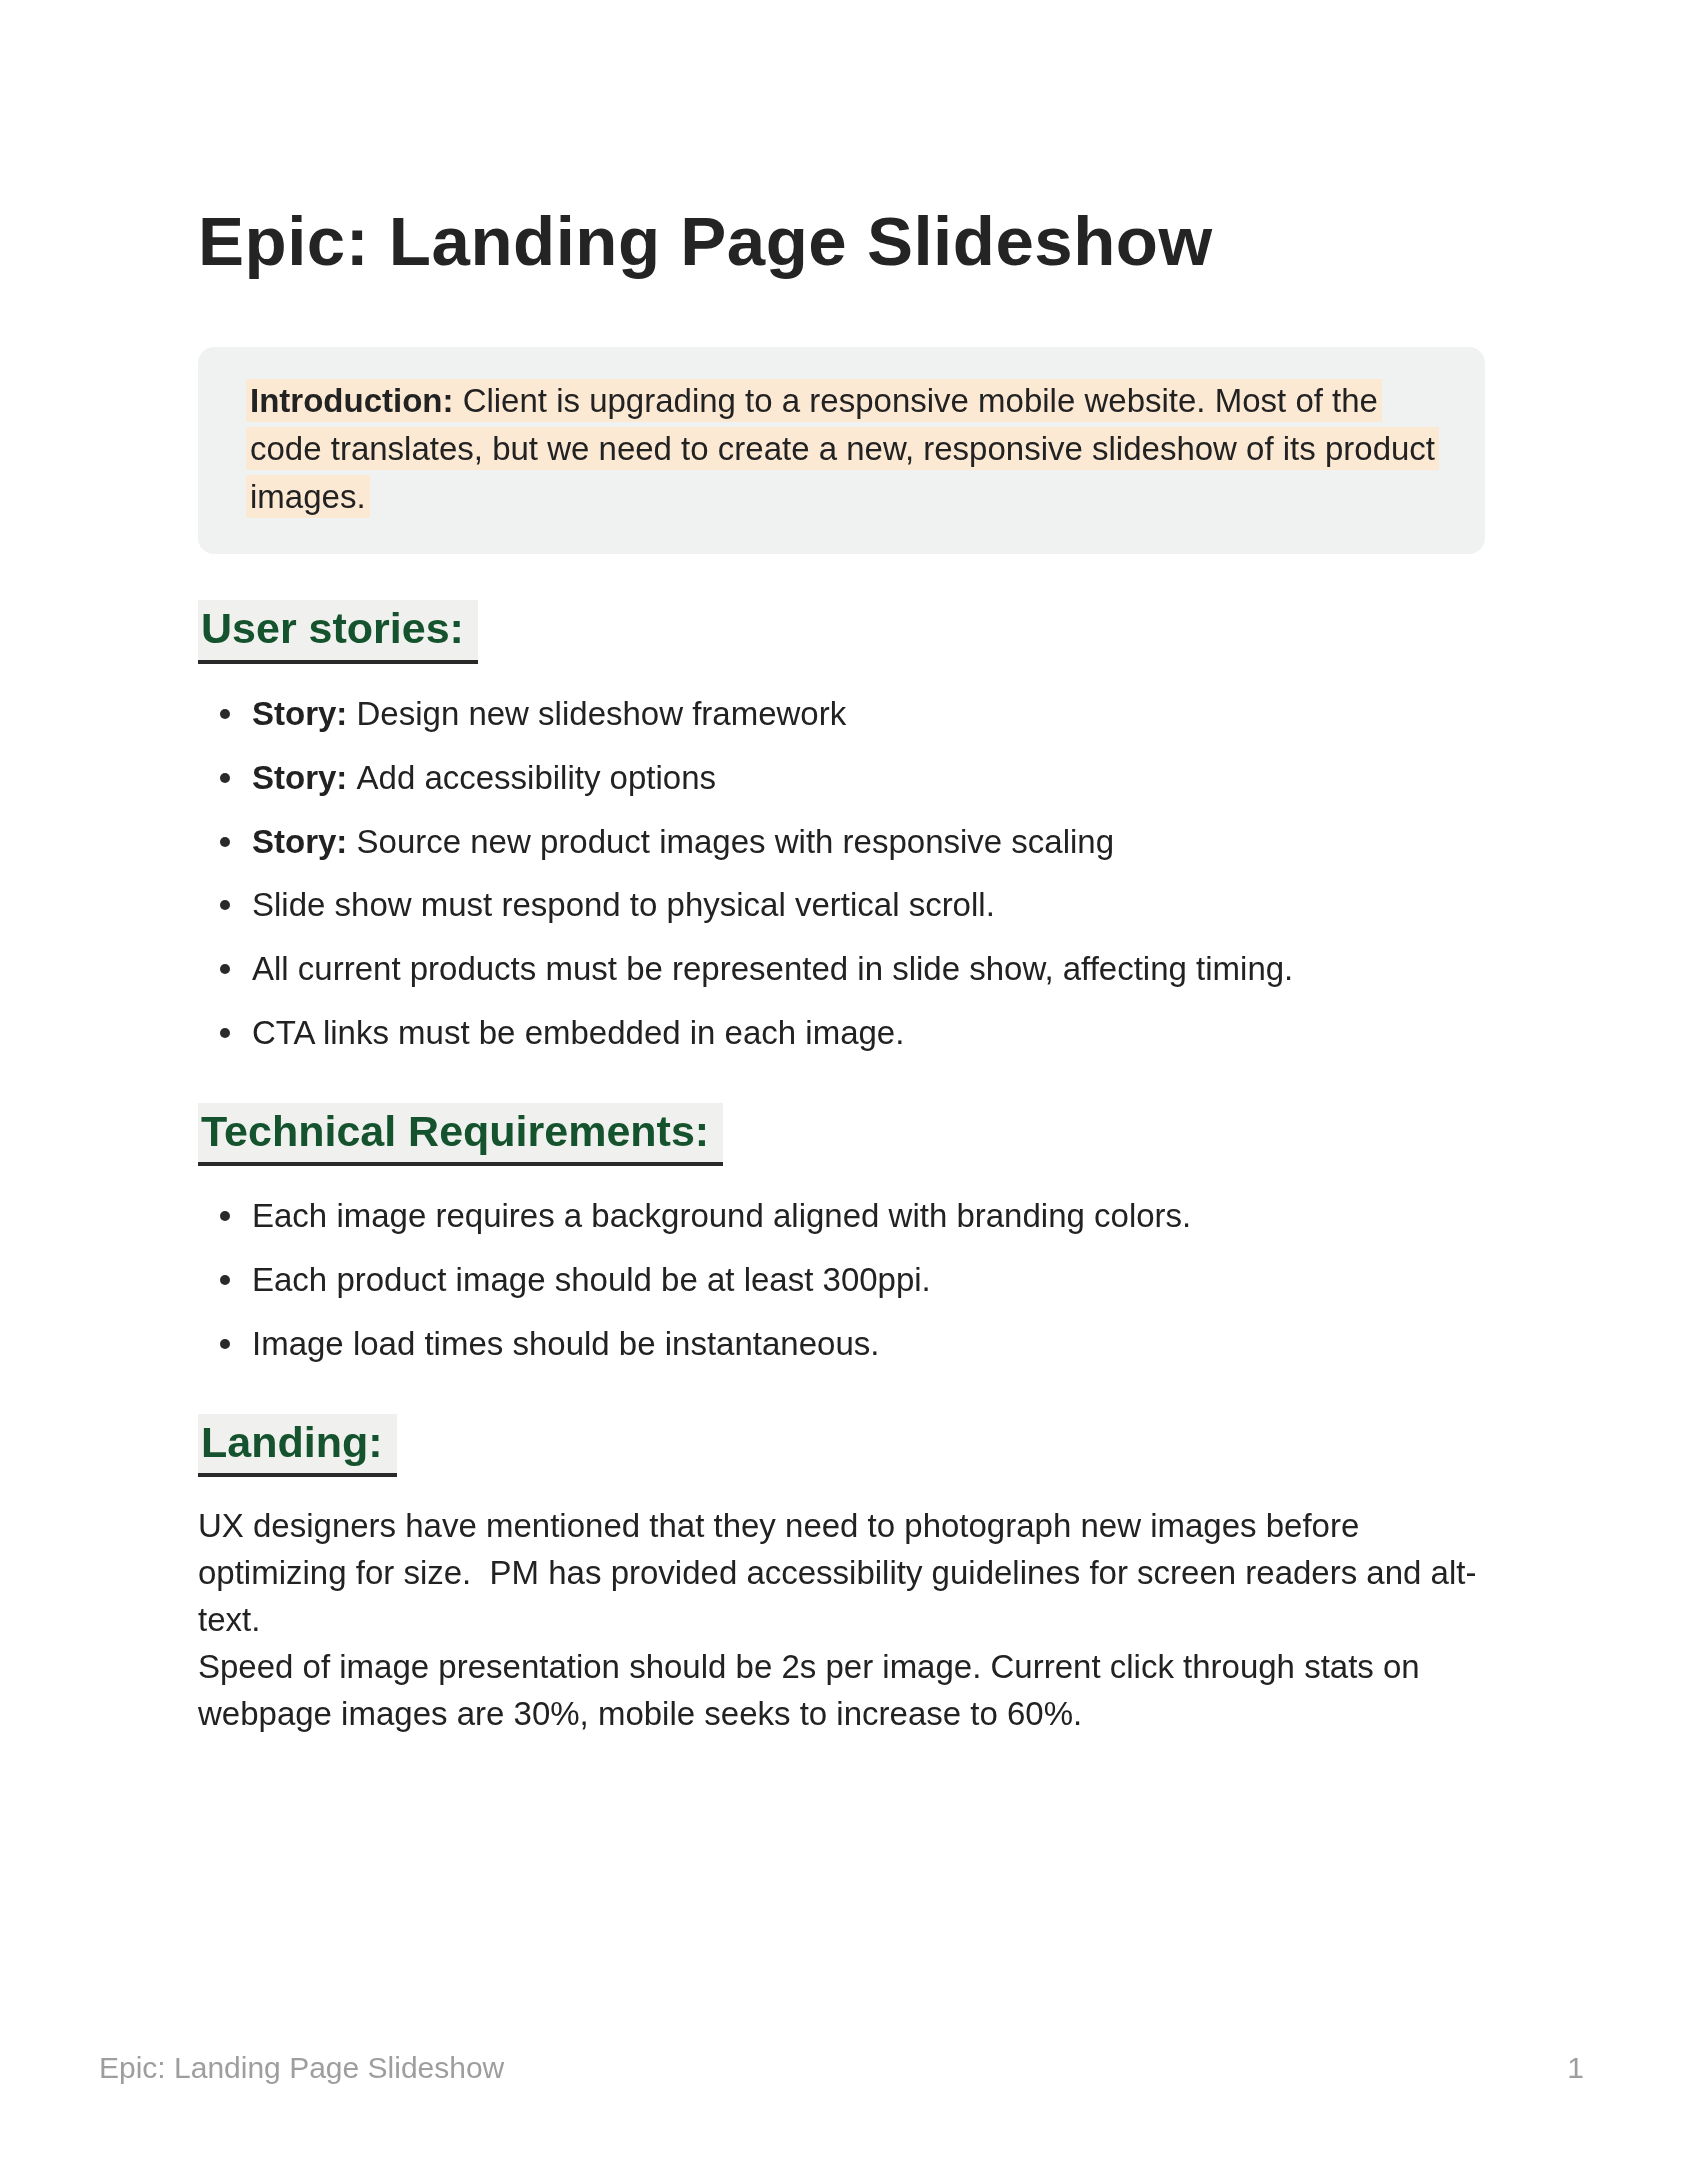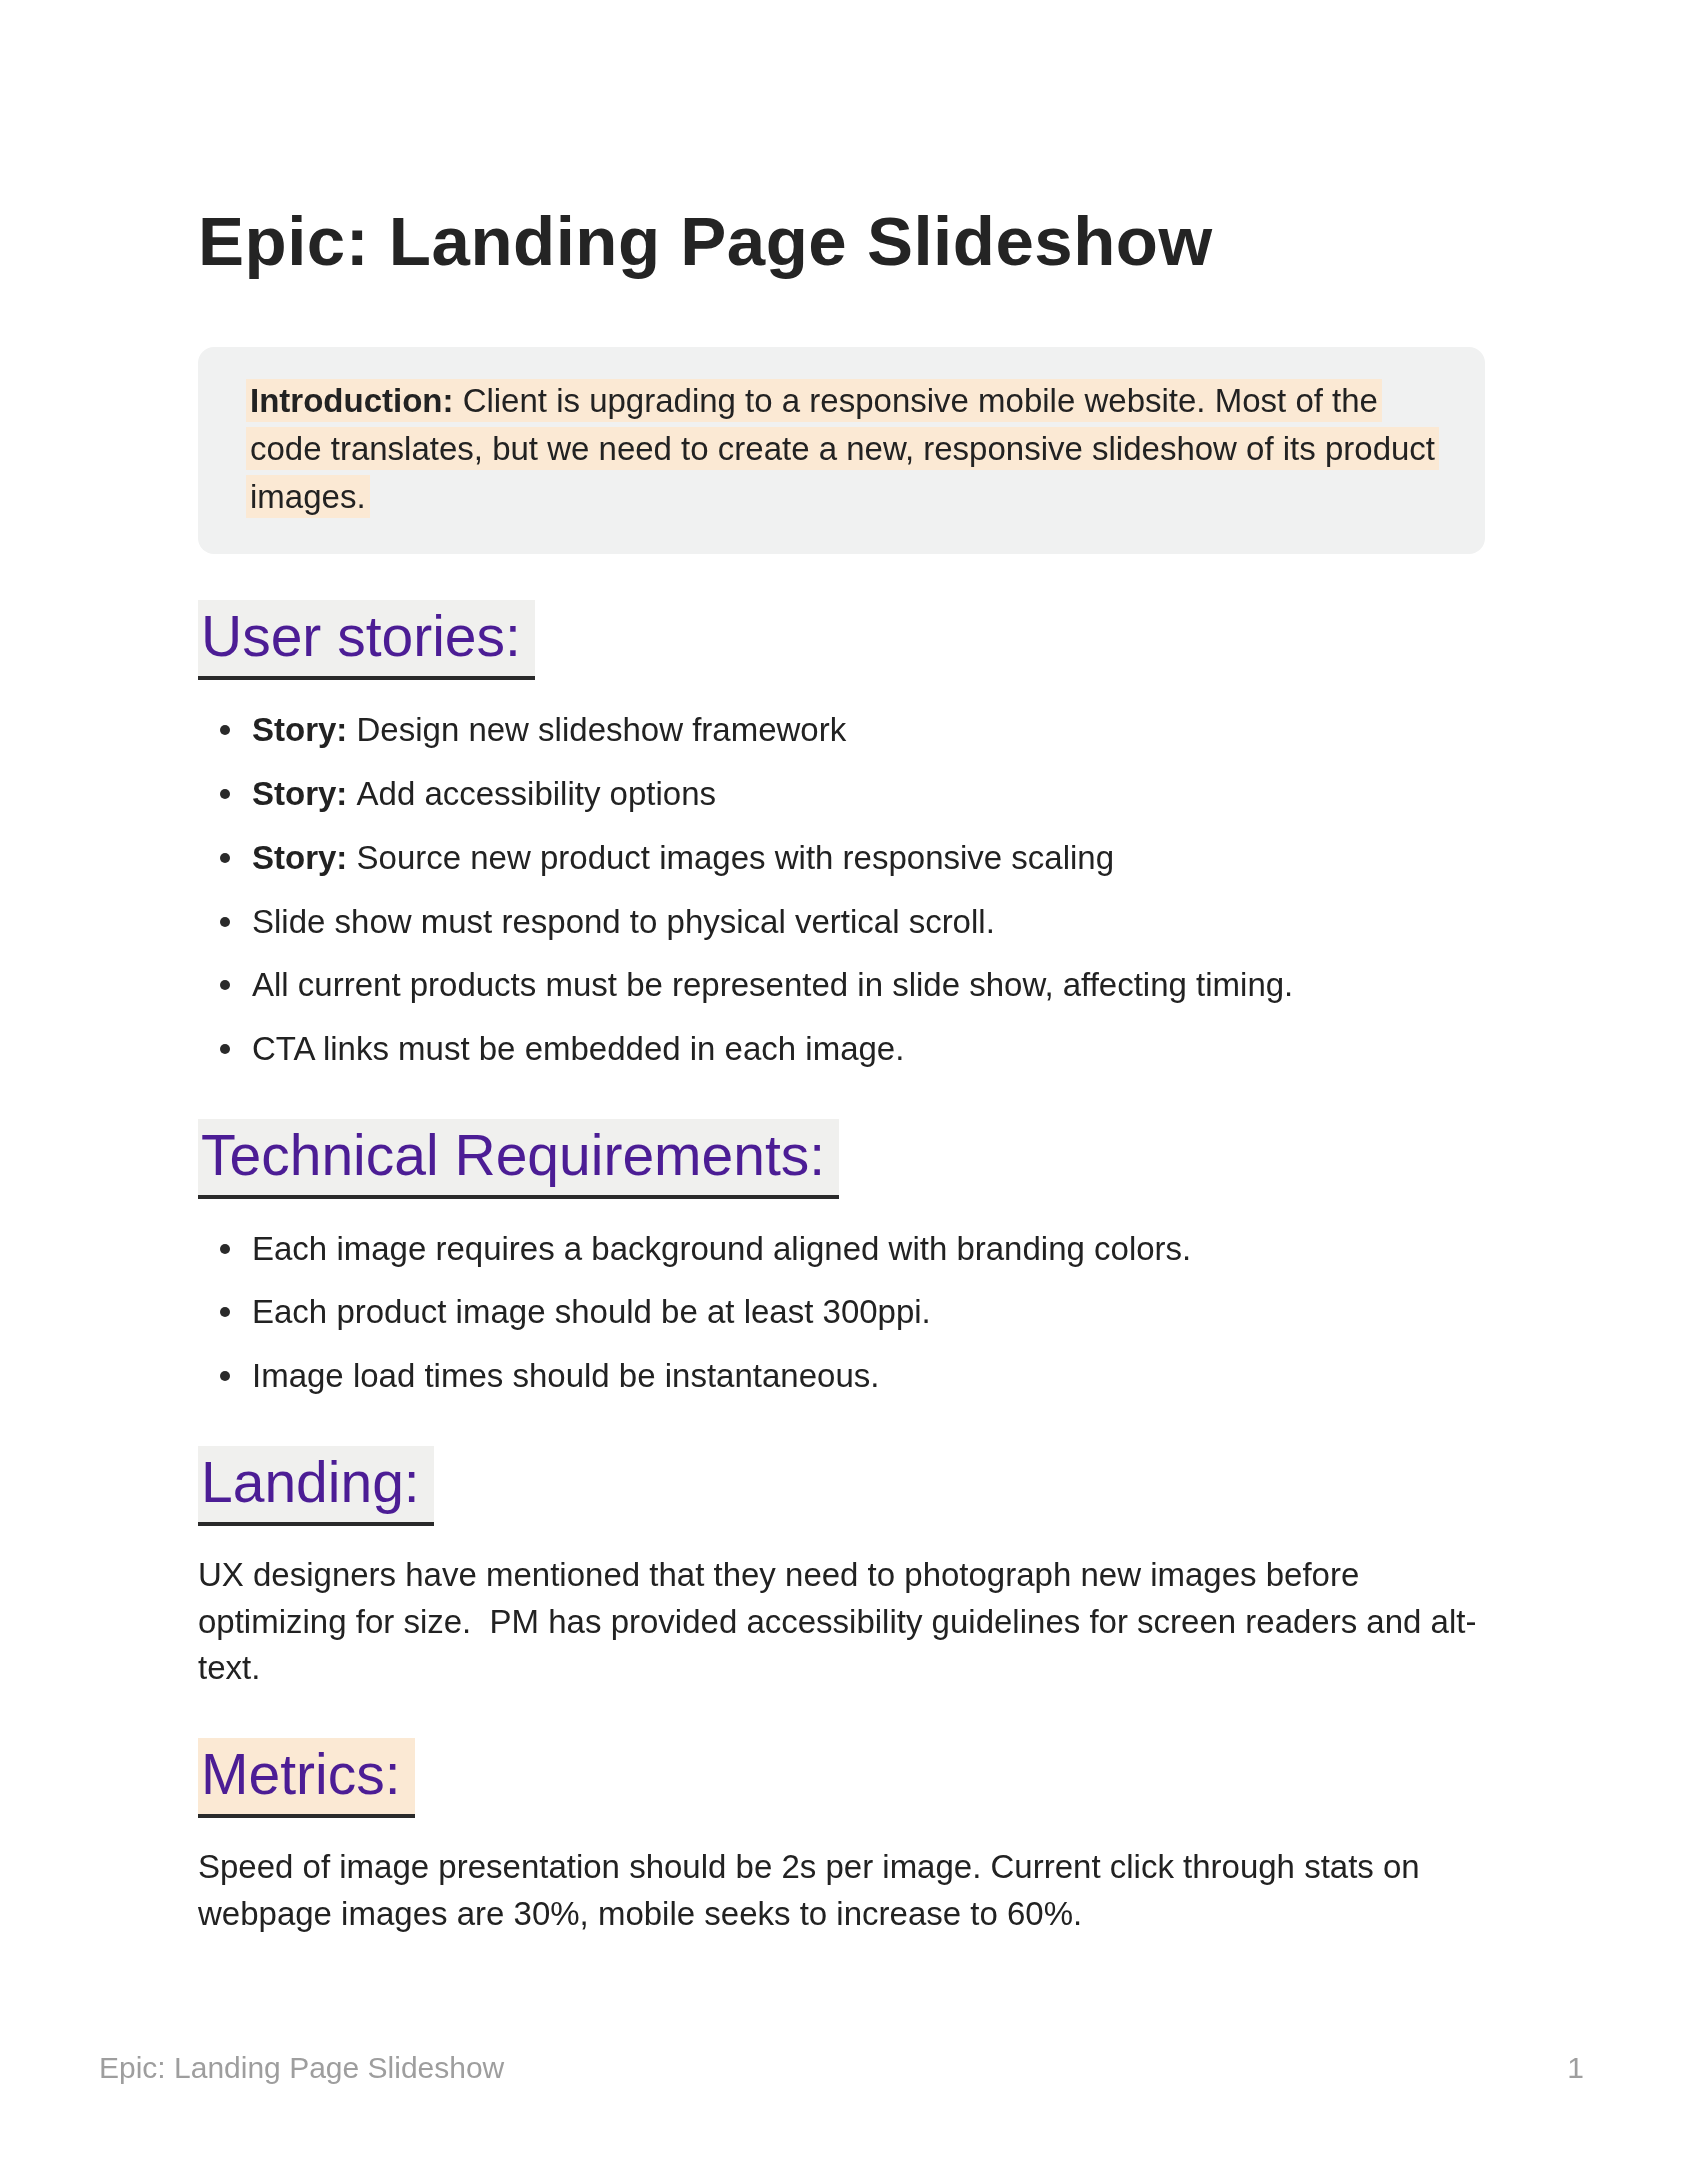--- a/index.html
+++ b/index.html
@@ -39,25 +39,25 @@
     line-height: 1.45;
   }
   .hl-peach {
     background: var(--peach-highlight, #fbe9d4);
     box-decoration-break: clone;
     -webkit-box-decoration-break: clone;
     padding: 3px 4px;
   }
   .intro-label { font-weight: bold; }
   h2 {
-    font-size: 57px;
-    font-weight: normal;
+    font-size: 43px;
+    font-weight: bold;
     margin: 46px 0 26px 0;
     line-height: 1.15;
-    color: #4c1d95;
+    color: #14532d;
   }
   h2 .h-hl {
     display: inline-block;
     padding: 4px 14px 6px 3px;
     border-bottom: 4px solid #2a2a2a;
     background: var(--gray-highlight, #f0f0ee);
   }
   h2 .h-hl.peach {
     background: var(--peach-highlight, #fbe9d4);
   }
@@ -141,21 +141,20 @@
       <li><span class="item-label"></span><span>Image load times should be instantaneous.</span></li>
     </ul>
   </section>
 
   <section>
     <h2><span class="h-hl">Landing:</span></h2>
     <p class="para">UX designers have mentioned that they need to photograph new images before optimizing for size.  PM has provided accessibility guidelines for screen readers and alt-text.</p>
   </section>
 
   <section>
-    <h2><span class="h-hl peach">Metrics:</span></h2>
     <p class="para">Speed of image presentation should be 2s per image. Current click through stats on webpage images are 30%, mobile seeks to increase to 60%.</p>
   </section>
 
 </div>
 
 <div class="footer">
   <span>Epic: Landing Page Slideshow</span>
   <span>1</span>
 </div>
 

